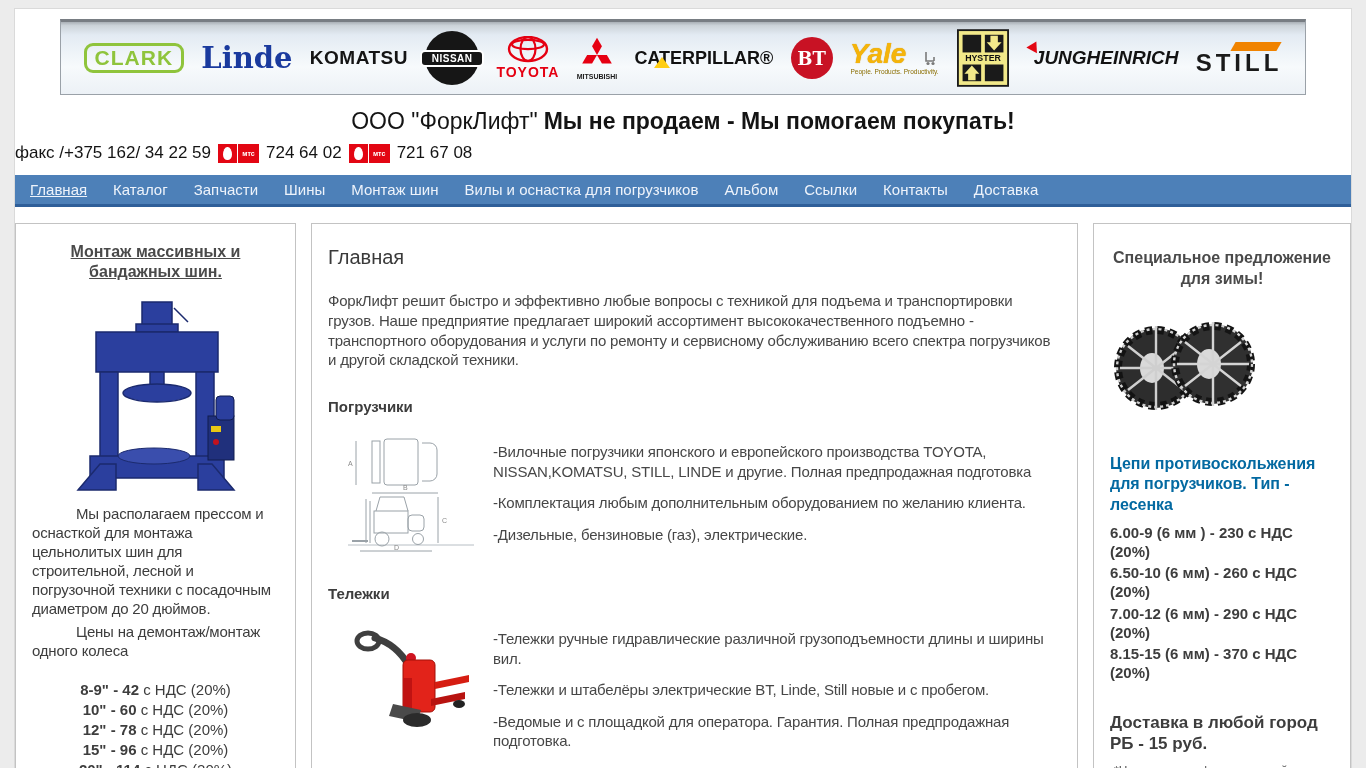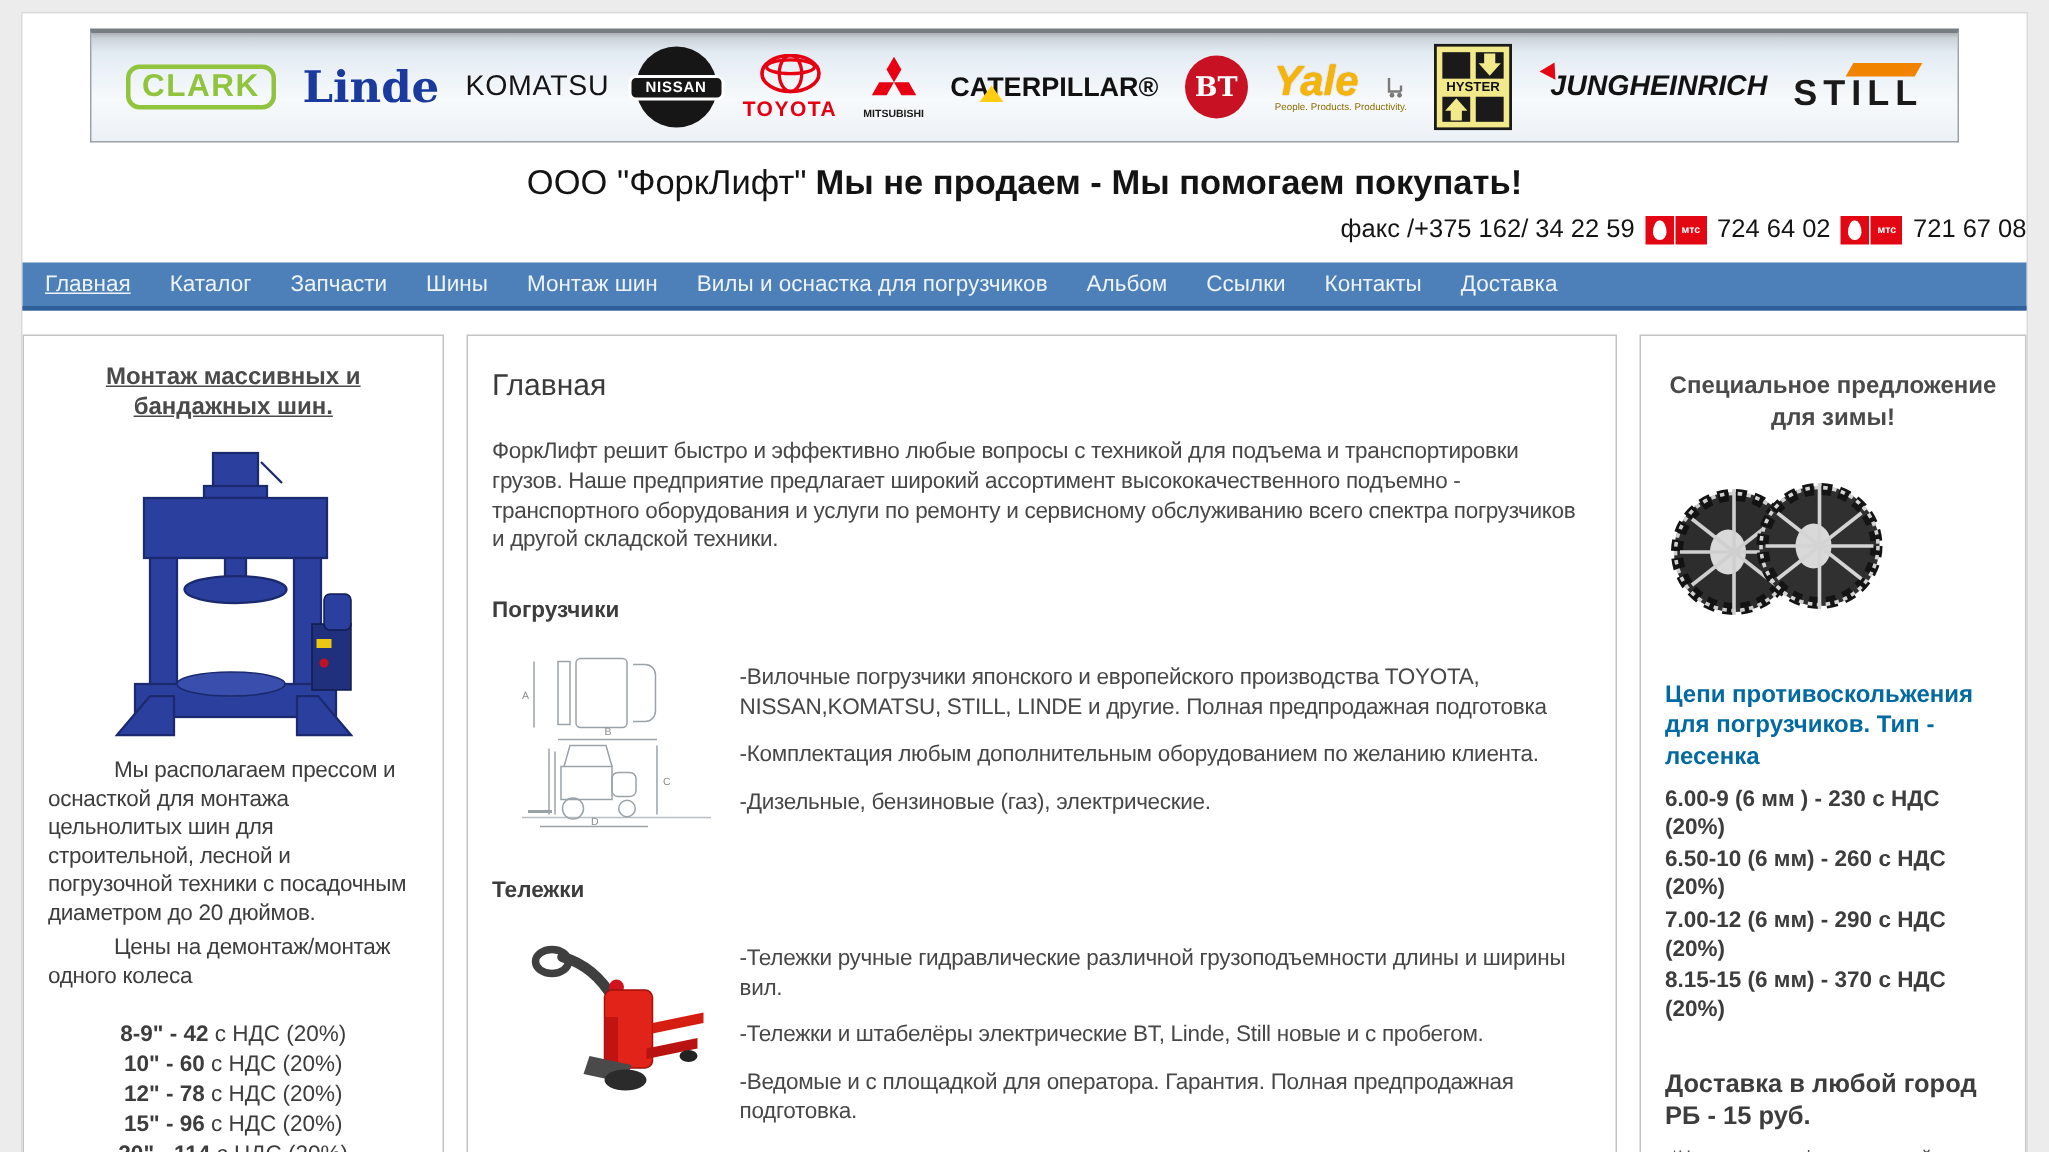--- a/index.html
+++ b/index.html
@@ -6,21 +6,21 @@
   body { margin:0; background:#ececec; font-family:"Liberation Sans","DejaVu Sans",sans-serif; color:#3d3d3d; }
   .page { margin:8px 14px 0; background:#fff; border:1px solid #dadada; padding-bottom:4px; }
 
   
   .banner { margin:10px 45px 0; height:76px; border:1px solid #9aa1a8; border-top:3px solid #787d83;
     background:linear-gradient(180deg,#aab0b6 0%,#ccd3d9 5%,#e3ebf3 18%,#f7fafc 62%,#ecf1f6 100%);
     display:flex; align-items:center; justify-content:space-around; padding:0 14px; overflow:hidden; }
   .logo { display:flex; flex-direction:column; align-items:center; justify-content:center; white-space:nowrap; }
   .clark { border:3px solid #8fc43c; border-radius:9px; padding:0 8px; color:#8fc43c; font-weight:bold; font-size:21px; letter-spacing:1px; }
   .linde { font-family:"DejaVu Serif",serif; font-weight:bold; font-size:29px; color:#1a3a9e; }
-  .komatsu { font-weight:normal; font-size:19px; color:#141414; letter-spacing:.5px; }
+  .komatsu { font-weight:bold; font-size:19px; color:#141414; letter-spacing:.5px; }
   .nissan-wrap { position:relative; width:54px; height:54px; }
   .nissan-circle { width:54px; height:54px; border-radius:50%; background:#161616; }
   .nissan-pill { position:absolute; left:-5px; top:19px; width:64px; background:#161616; border:2px solid #fff; border-radius:5px;
     color:#fff; font-weight:bold; font-size:10px; text-align:center; padding:1px 0; letter-spacing:.5px; }
   .toyota-text { color:#e50012; font-weight:bold; font-size:14px; letter-spacing:1px; margin-top:1px; }
   .mitsu-text { color:#1a1a1a; font-size:7px; font-weight:bold; margin-top:1px; }
   .cat { position:relative; font-weight:bold; font-size:18px; color:#111; }
   .cat-tri { position:absolute; left:20px; bottom:1px; width:0; height:0;
     border-left:8px solid transparent; border-right:8px solid transparent; border-bottom:11px solid #ffcd11; }
   .bt-badge { width:42px; height:42px; border-radius:50%; background:#c81224; color:#fff; display:flex; align-items:center; justify-content:center;
@@ -30,21 +30,21 @@
   .yale-tagline { font-size:6.5px; color:#8a6d00; margin-top:2px; }
   .jh { position:relative; font-weight:bold; font-style:italic; font-size:19px; color:#121212; padding-left:8px; }
   .jh-arrow { position:absolute; left:2px; top:-6px; width:0; height:0;
     border-left:6px solid transparent; border-right:6px solid transparent; border-bottom:10px solid #e30613; transform:rotate(28deg); }
   .still-par { width:46px; height:9px; background:#f08300; transform:skewX(-30deg); margin:0 0 1px 34px; }
   .still-text { font-weight:bold; font-size:24px; letter-spacing:4px; color:#1a1a1a; line-height:.9; }
 
   
   .site-title { text-align:center; margin:13px 0 0; font-size:23px; color:#141414; }
   .site-title .slogan { font-weight:bold; margin-left:6px; }
-  .phone-line { display:flex; align-items:center; justify-content:flex-end; gap:7px; margin-top:8px; font-size:17px; color:#141414; }
+  .phone-line { display:flex; align-items:center; justify-content:flex-start; gap:7px; margin-top:8px; font-size:17px; color:#141414; }
   .mts { display:inline-flex; height:19px; }
   .mts-egg { width:19px; background:#e30613; display:flex; align-items:center; justify-content:center; }
   .egg { width:9px; height:13px; background:#fff; border-radius:50% 50% 50% 50% / 62% 62% 42% 42%; }
   .mts-txt { width:21px; background:#e30613; color:#fff; font-size:7px; font-weight:bold; display:flex; align-items:center; justify-content:center; margin-left:1px; }
 
   
   .nav { margin-top:12px; background:#4d80b8; border-bottom:3px solid #2f5f99; padding:4px 2px; display:flex; }
   .nav a { color:#eef3fb; text-decoration:none; font-size:15px; padding:2px 13px; }
   .nav a.active { text-decoration:underline; }
 

